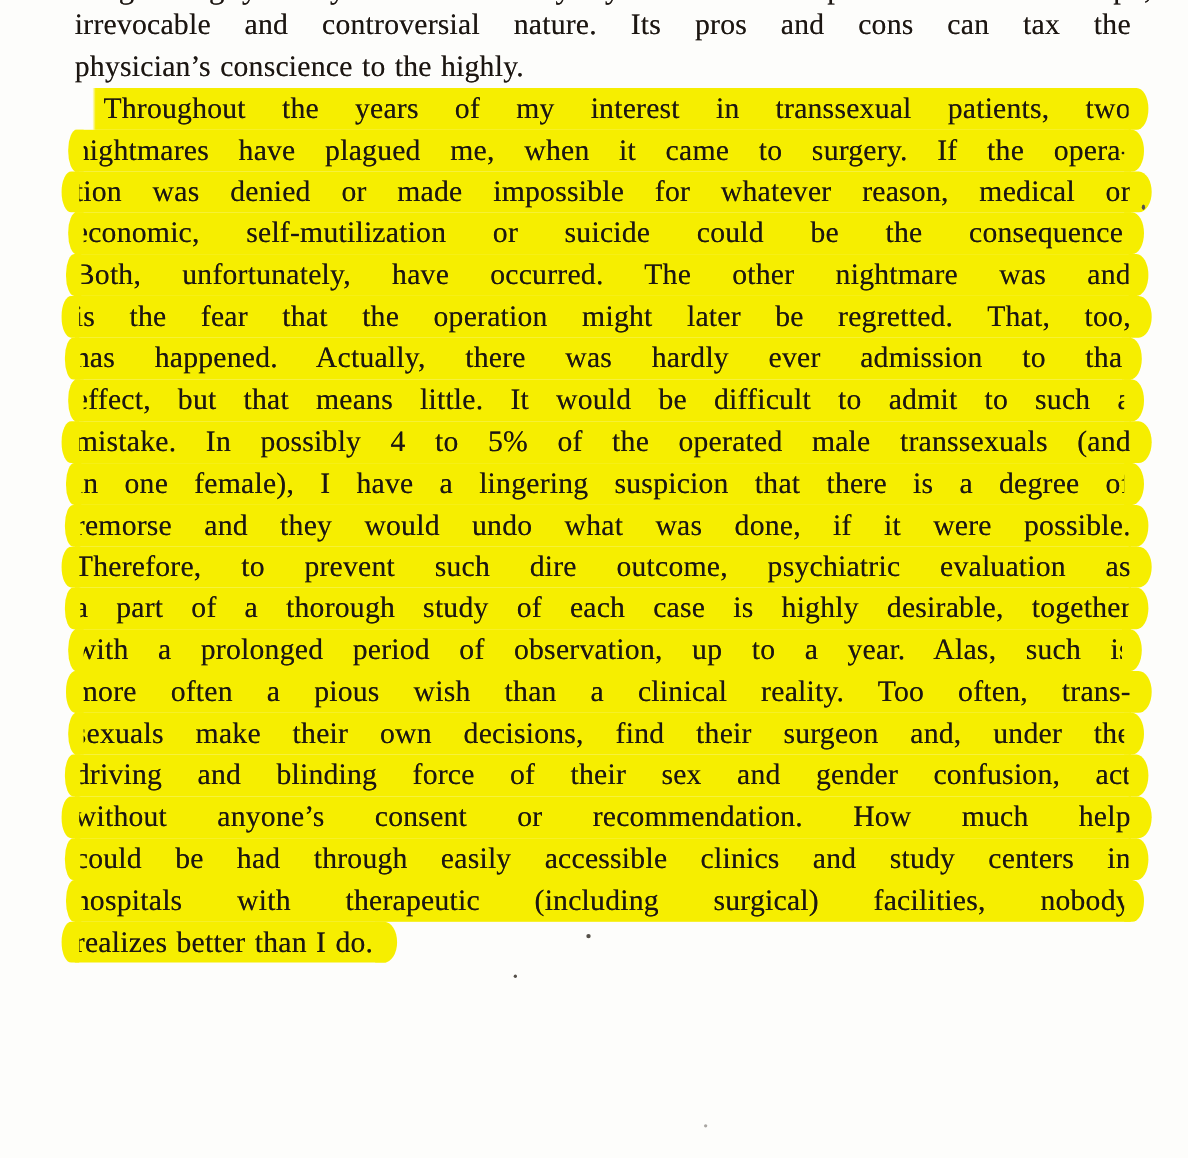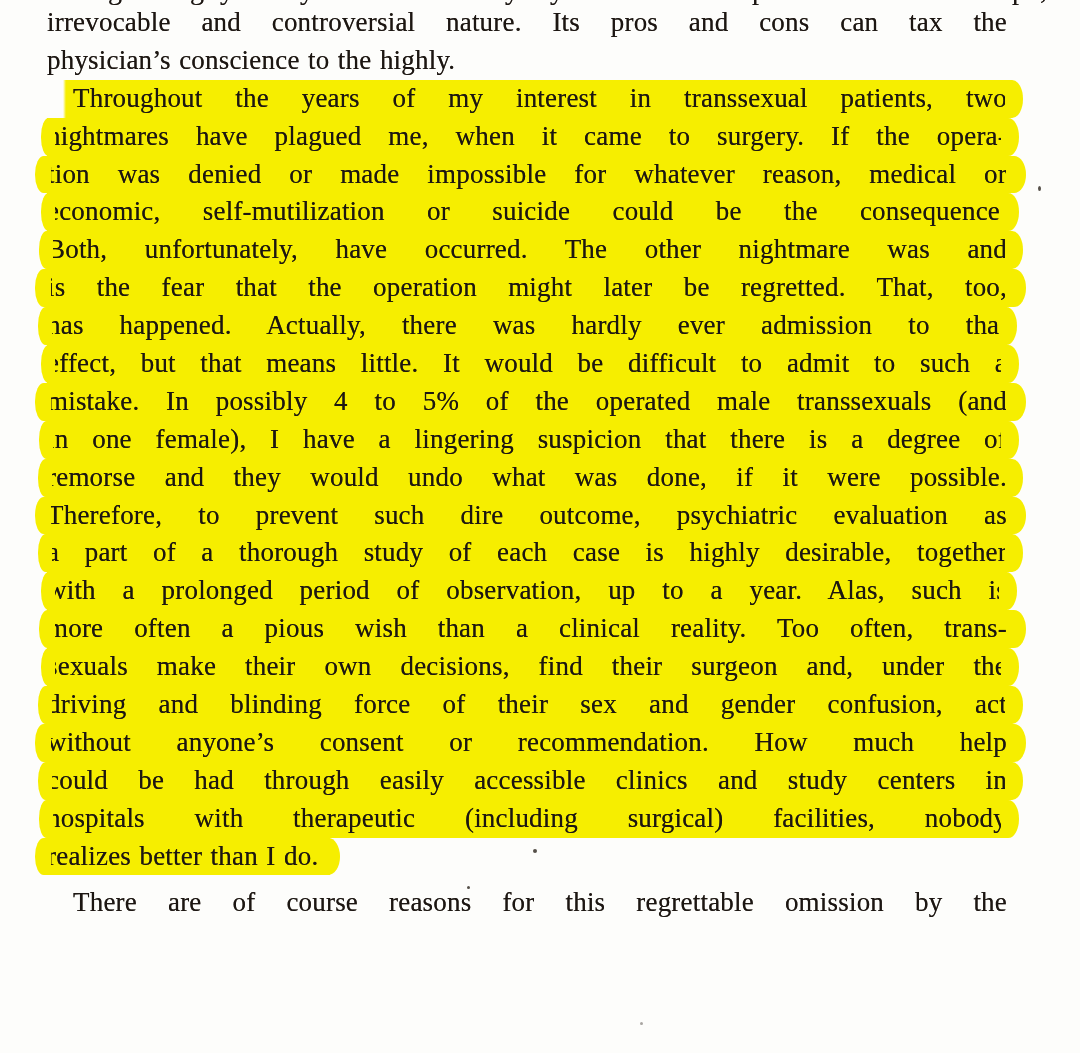--- a/index.html
+++ b/index.html
@@ -27,21 +27,21 @@
     position: absolute;
     top: -27px;
     font-size: 28px;
     line-height: 34px;
     color: #1c1612;
     text-shadow: 0 0 0.4px rgba(20,15,10,0.65);
   }
   .content {
     position: absolute;
     top: 4px;
-    left: 47px;
+    left: 68px;
     width: 960px;
   }
   .para { position: relative; }
   .line {
     position: relative;
     height: 37.9px;
     line-height: 37.9px;
     font-size: 27px;
     letter-spacing: 0.2px;
     word-spacing: 1.5px;
@@ -115,20 +115,19 @@
       <span style="left: 1012px;">p</span>
       <span style="left: 1040px;">,</span>
     </div>
   <div class="content">
       <div class="para">
         <div class="line justify">irrevocable and controversial nature. Its pros and cons can tax the</div>
         <div class="line">physician’s conscience to the highly.</div>
       </div>
       <div class="para"><div class="line justify hl hl-first indent">Throughout the years of my interest in transsexual patients, two</div><div class="line justify hl">nightmares have plagued me, when it came to surgery. If the opera-</div><div class="line justify hl">tion was denied or made impossible for whatever reason, medical or</div><div class="line justify hl">economic, self-mutilization or suicide could be the consequence.</div><div class="line justify hl">Both, unfortunately, have occurred. The other nightmare was and</div><div class="line justify hl">is the fear that the operation might later be regretted. That, too,</div><div class="line justify hl">has happened. Actually, there was hardly ever admission to that</div><div class="line justify hl">effect, but that means little. It would be difficult to admit to such a</div><div class="line justify hl">mistake. In possibly 4 to 5% of the operated male transsexuals (and</div><div class="line justify hl">in one female), I have a lingering suspicion that there is a degree of</div><div class="line justify hl">remorse and they would undo what was done, if it were possible.</div><div class="line justify hl">Therefore, to prevent such dire outcome, psychiatric evaluation as</div><div class="line justify hl">a part of a thorough study of each case is highly desirable, together</div><div class="line justify hl">with a prolonged period of observation, up to a year. Alas, such is</div><div class="line justify hl">more often a pious wish than a clinical reality. Too often, trans-</div><div class="line justify hl">sexuals make their own decisions, find their surgeon and, under the</div><div class="line justify hl">driving and blinding force of their sex and gender confusion, act</div><div class="line justify hl">without anyone’s consent or recommendation. How much help</div><div class="line justify hl">could be had through easily accessible clinics and study centers in</div><div class="line justify hl">hospitals with therapeutic (including surgical) facilities, nobody</div><div class="line hl hl-last">realizes better than I do.</div></div>
       <div class="para para-gap">
-        <div class="line justify indent">There are of course reasons for this regrettable omission by the</div>
       </div>
     </div>
   <div class="speck" style="left:533px;top:849px;width:4px;height:4px;"></div>
   <div class="speck" style="left:467px;top:886px;width:3px;height:3px;"></div>
   <div class="speck" style="left:1038px;top:186px;width:3px;height:5px;"></div>
   <div class="speck" style="left:640px;top:1022px;width:3px;height:3px;opacity:.5;"></div>
 </div>
 
 </body></html>

